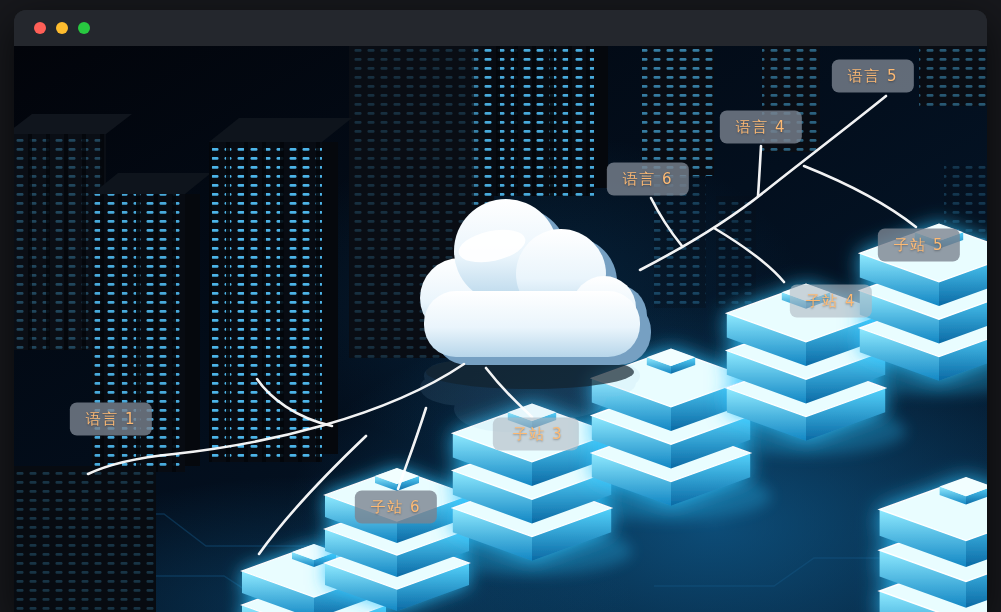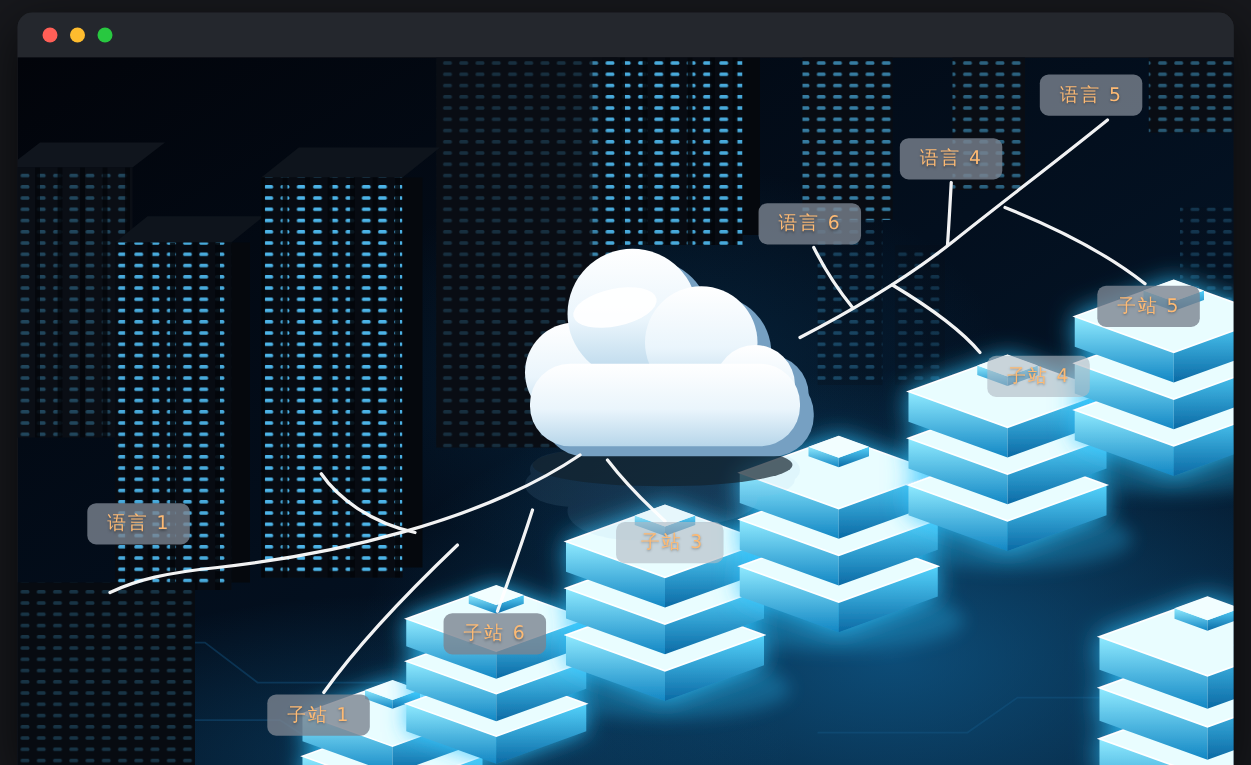--- a/index.html
+++ b/index.html
@@ -197,19 +197,18 @@
         <path d="M744,150 C745,136 746,118 747,100"></path>
         <path d="M700,182 C730,200 755,218 770,236"></path>
         <path d="M790,120 C840,140 878,162 902,181"></path>
       </g>
     </svg>
 
     <div class="pill" style="left:97px;  top:373px;text-align:center;">语言 1</div>
     <div class="pill" style="left:634px; top:133px;">语言 6</div>
     <div class="pill" style="left:747px; top:81px;text-align:center;">语言 4</div>
     <div class="pill" style="left:859px; top:30px;">语言 5</div>
-    <div class="pill" style="left:241px; top:526px;">子站 1</div>
     <div class="pill" style="left:382px; top:461px;">子站 6</div>
     <div class="pill lite" style="left:522px; top:388px;padding-left:20px;">子站 3</div>
     <div class="pill lite" style="left:773px; top:255px;margin-left:44px;">子站 4</div>
     <div class="pill" style="left:905px; top:199px;">子站 5</div>
   </div>
 </div>
 
 </body></html>

